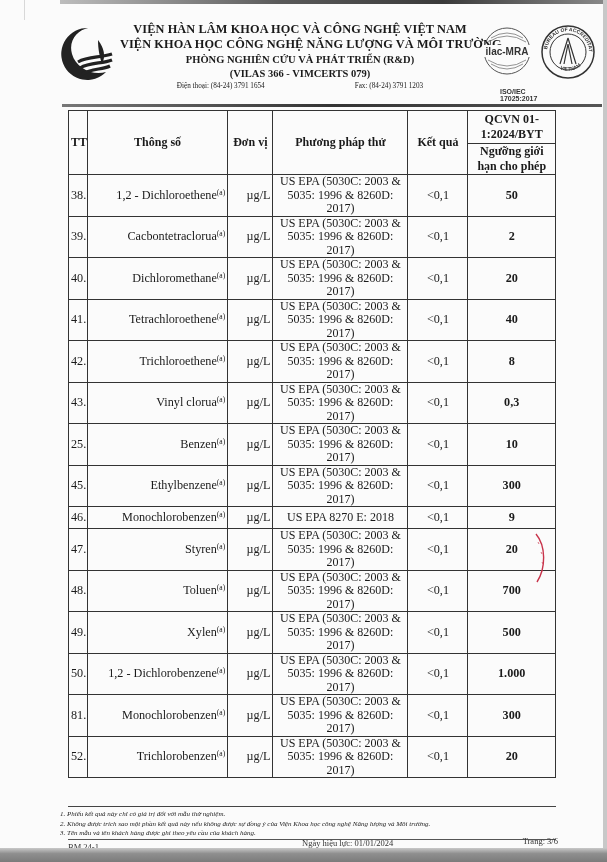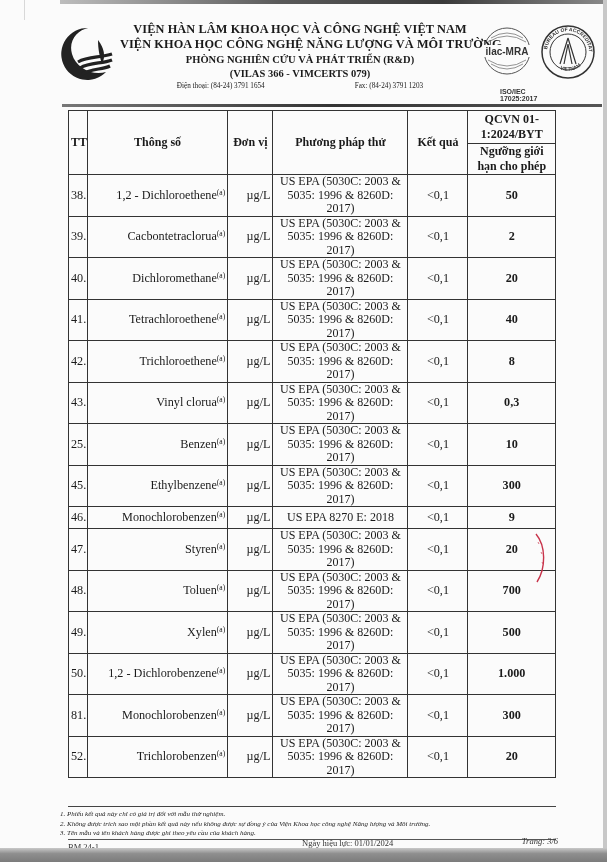--- a/index.html
+++ b/index.html
@@ -62,21 +62,21 @@
   sup { font-size: 7.5px; vertical-align: 4px; line-height: 0; }
 
   .red-mark { position: absolute; left: 534px; top: 532px; width: 14px; height: 52px; }
 
   .ft-rule { position: absolute; left: 68px; top: 806px; width: 488px; height: 1px; background: #444; }
   .footnotes { position: absolute; left: 60px; top: 810px; width: 500px; font-size: 7px; font-style: italic; line-height: 9.5px; }
   .ft-rule2 { position: absolute; left: 68px; top: 839px; width: 488px; height: 1px; background: #555; }
   .ft-meta { position: absolute; left: 68px; top: 838px; width: 490px; font-size: 8.5px; line-height: 10px; color: #333; }
   .ft-code { position: absolute; left: 0; top: 4px; }
   .ft-date { position: absolute; left: 222px; top: 0; margin-left: 12px; }
-  .ft-page { position: absolute; right: 0; top: -2px; font-style: italic; }
+  .ft-page { position: absolute; right: 0; top: -2px; }
 </style>
 </head>
 <body>
 
 <div class="scan-top"></div>
 <div class="scan-left"></div>
 <div class="scan-right"></div>
 
 <div class="header">
   <svg class="logo" viewBox="0 0 60 60">

